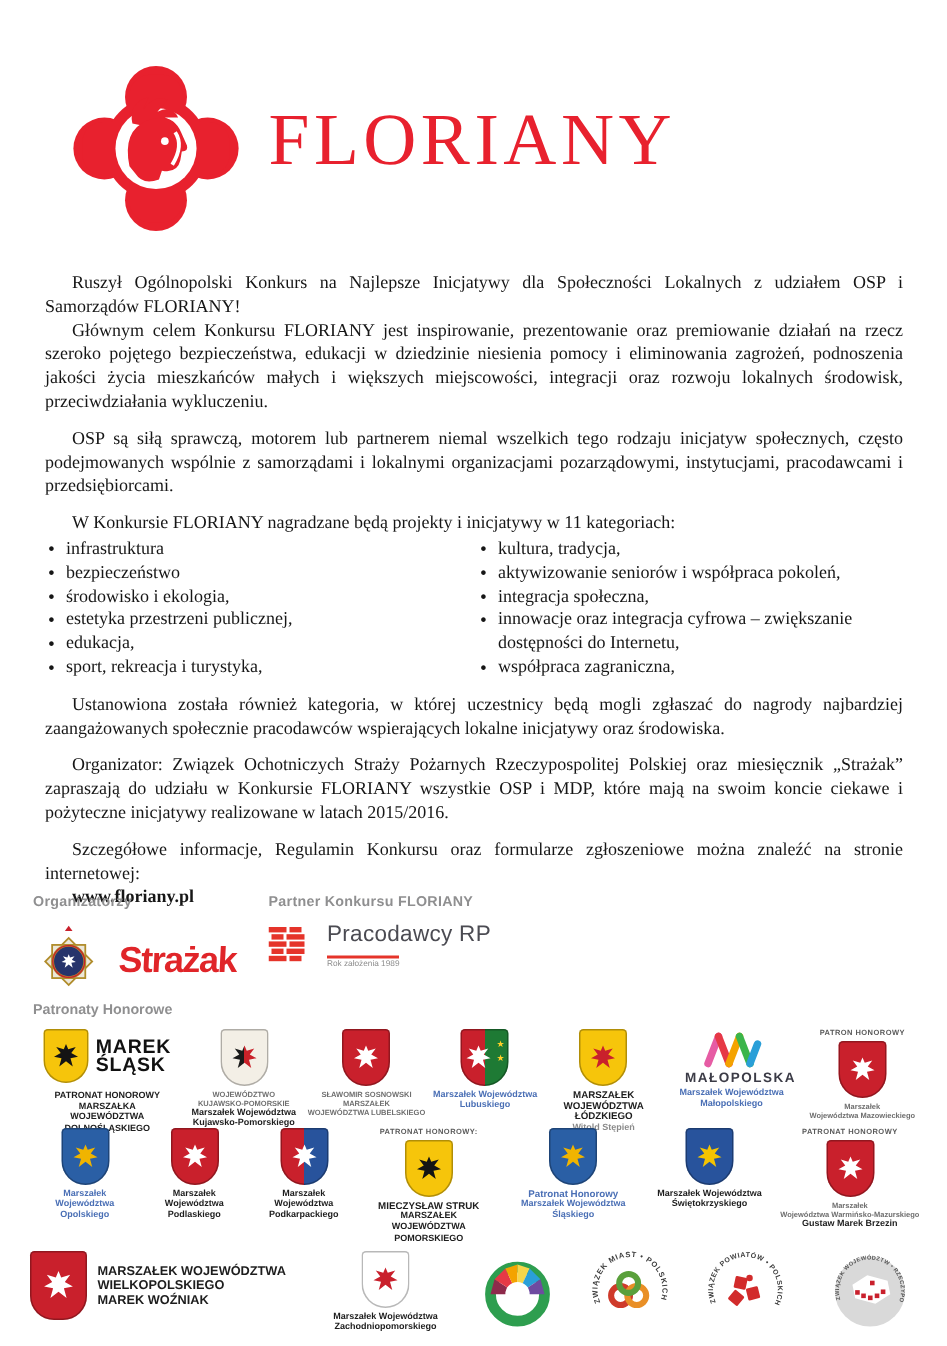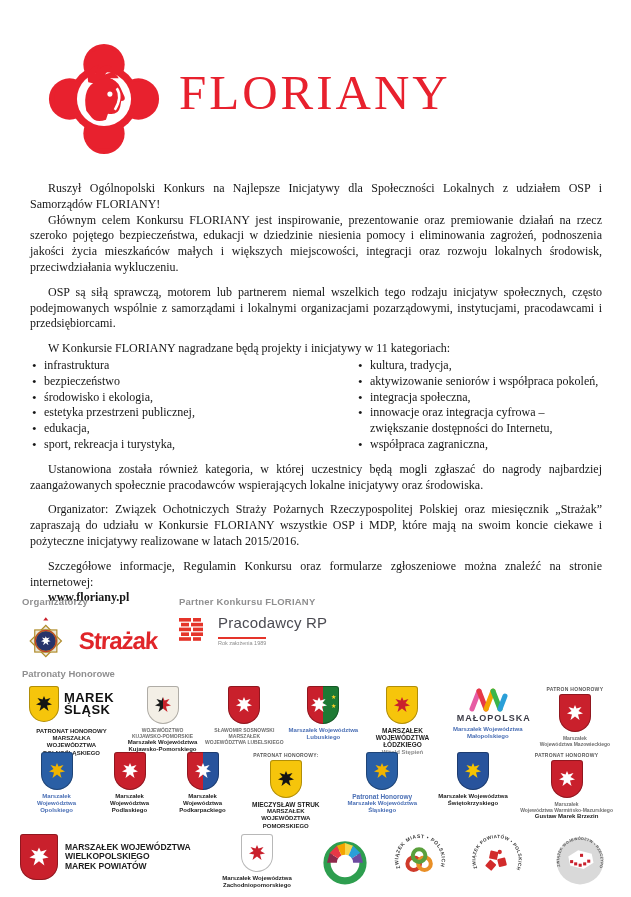--- a/index.html
+++ b/index.html
@@ -8,21 +8,21 @@
 
   
   .hdr{position:absolute;top:40px;left:45px;display:flex;align-items:center;gap:16px;}
   .hdr-logo{width:118px;height:118px;flex:0 0 auto;}
   .hdr-title{font-size:49px;color:#e8212e;letter-spacing:3px;line-height:1;margin-top:-14px;}
 
   
   .content{position:absolute;top:181px;left:30px;width:572px;font-size:12px;line-height:15.8px;text-align:justify;}
   .content p{margin:0;text-indent:18px;}
   .content p.sp{margin-top:9px;}
-  .cols{display:flex;margin-top:1px;gap:38px;}
+  .cols{display:flex;margin-top:1px;}
   .col-l{width:288px;}
   .col-r{flex:1;}
   .cols ul{list-style:none;margin:0;padding:0;}
   .cols li{position:relative;padding-left:14px;text-align:left;}
   .cols li::before{content:"\2022";position:absolute;left:2px;top:0;font-size:13px;}
   .site{font-weight:bold;text-indent:0;}
 
   
   .partners{position:absolute;top:596px;left:22px;display:flex;gap:22px;
             font-family:"Liberation Sans",sans-serif;}
@@ -391,21 +391,21 @@
   <div class="prow" id="row3">
     <div class="pitem wlk" style="width:180px">
       <div class="shield sh-wielk">
         <svg viewBox="0 0 20 20" fill="#ffffff" style="width:24px;height:24px">
             <use href="#eagle"></use>
           </svg>
       </div>
       <div class="cap">
         <span class="ln">MARSZAŁEK WOJEWÓDZTWA</span>
         <span class="ln">WIELKOPOLSKIEGO</span>
-        <span class="ln">MAREK POWIATÓW</span>
+        <span class="ln">MAREK WOŹNIAK</span>
       </div>
     </div>
 
     <div class="pitem" style="width:92px">
       <div class="shield sh-zach">
         <svg viewBox="0 0 20 20" fill="#c9202c">
             <use href="#eagle"></use>
           </svg>
       </div>
       <div class="cap">

